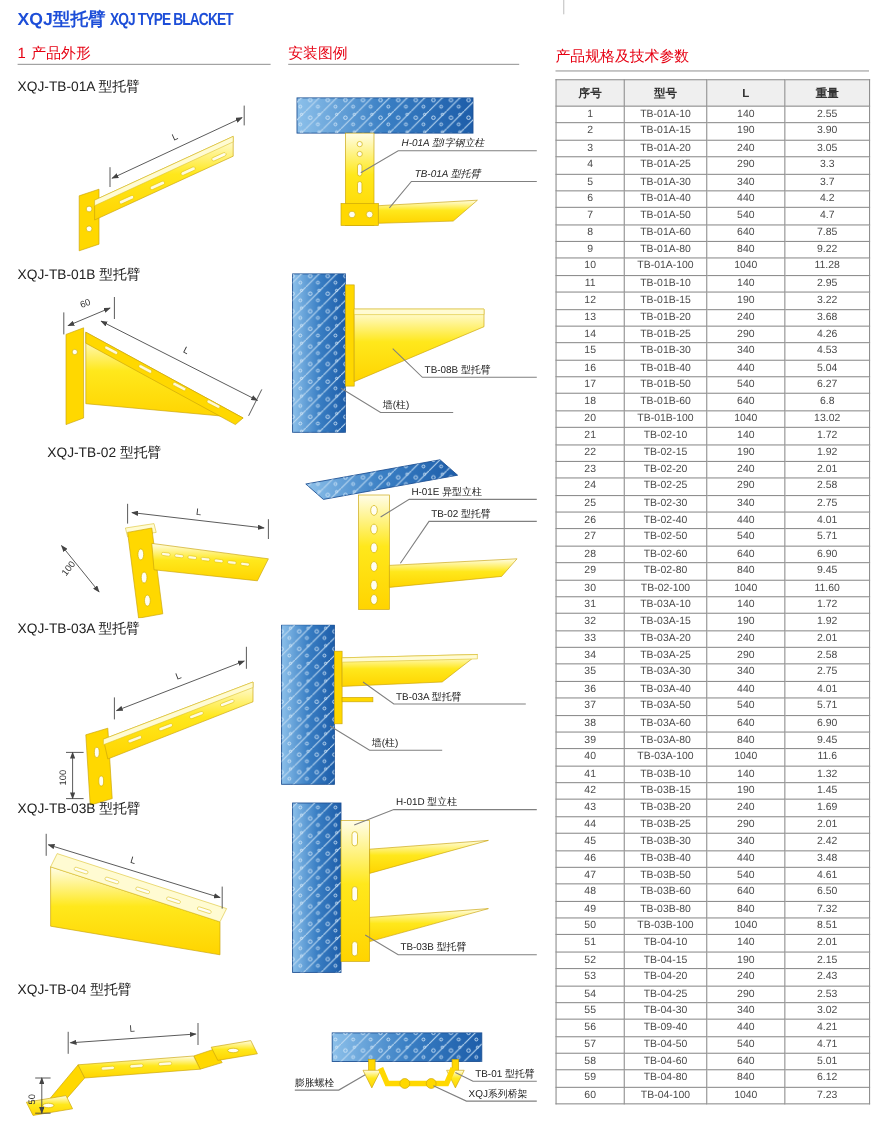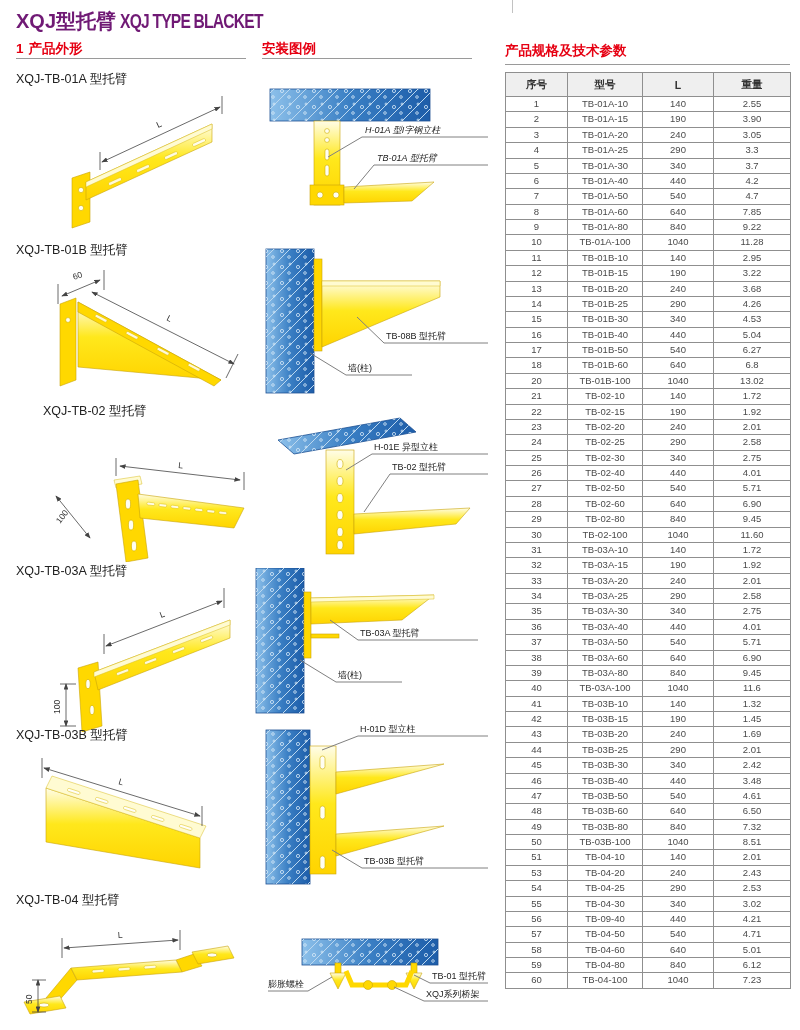--- a/index.html
+++ b/index.html
@@ -1,24 +1,24 @@
 <!DOCTYPE html>
 <html><head>
 <meta charset="utf-8">
 <style>
   html,body{margin:0;padding:0;}
   body{width:800px;height:1030px;background:#ffffff;font-family:"Liberation Sans","DejaVu Sans",sans-serif;position:relative;overflow:hidden;}
   #page{position:absolute;inset:0;}
   .abs{position:absolute;}
   
-  .page-title{left:16px;top:8px;font-size:20px;font-weight:bold;color:#701a75;letter-spacing:0px;white-space:nowrap;}
+  .page-title{left:16px;top:8px;font-size:16px;font-weight:bold;color:#1d4ed8;letter-spacing:0px;white-space:nowrap;}
   .title-en{display:inline-block;transform:scaleX(.78);transform-origin:left center;letter-spacing:-1px;margin-left:4px;}
   .artifact{left:512px;top:0;width:1px;height:13px;background:#c2c2c2;}
   
-  .sec{font-size:13.5px;font-weight:bold;color:#e60012;white-space:nowrap;}
+  .sec{font-size:13.5px;font-weight:normal;color:#e60012;white-space:nowrap;}
   .sec .num{margin-right:5px;}
   .rule{height:0;border-top:1.5px solid #9a9a9a;}
   
   .plabel{font-size:12.5px;color:#222;white-space:nowrap;}
   
   .dlabel{position:absolute;font-size:9px;color:#222;white-space:nowrap;line-height:10px;}
   .diag{position:absolute;}
   .diag svg{position:absolute;left:0;top:0;}
   
   .yel{fill:url(#gy);stroke:#c9a40a;stroke-width:.6;}
@@ -633,20 +633,26 @@
             <td>1040</td>
             <td>8.51</td>
           </tr>
           <tr>
             <td>51</td>
             <td>TB-04-10</td>
             <td>140</td>
             <td>2.01</td>
           </tr>
           <tr>
+            <td>52</td>
+            <td>TB-04-15</td>
+            <td>190</td>
+            <td>2.15</td>
+          </tr>
+          <tr>
             <td>53</td>
             <td>TB-04-20</td>
             <td>240</td>
             <td>2.43</td>
           </tr>
           <tr>
             <td>54</td>
             <td>TB-04-25</td>
             <td>290</td>
             <td>2.53</td>

